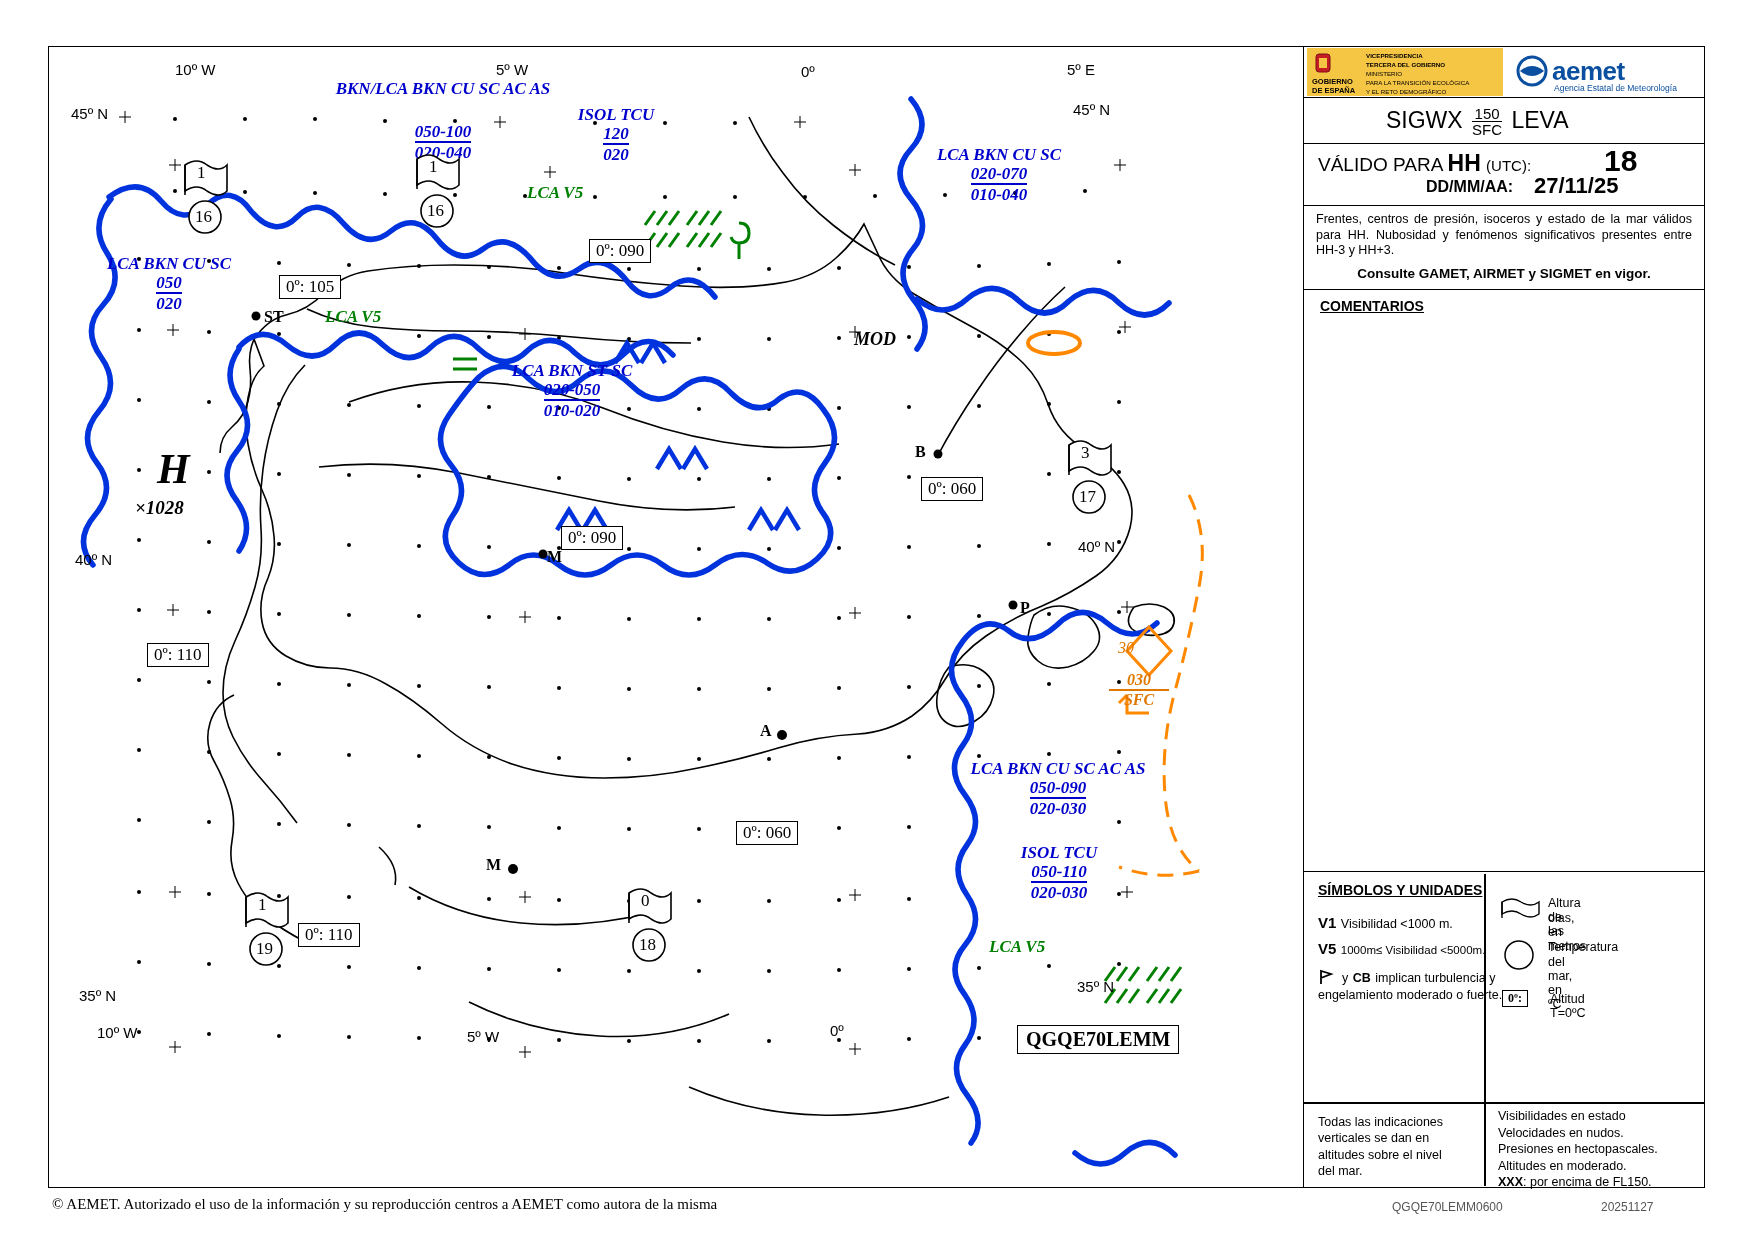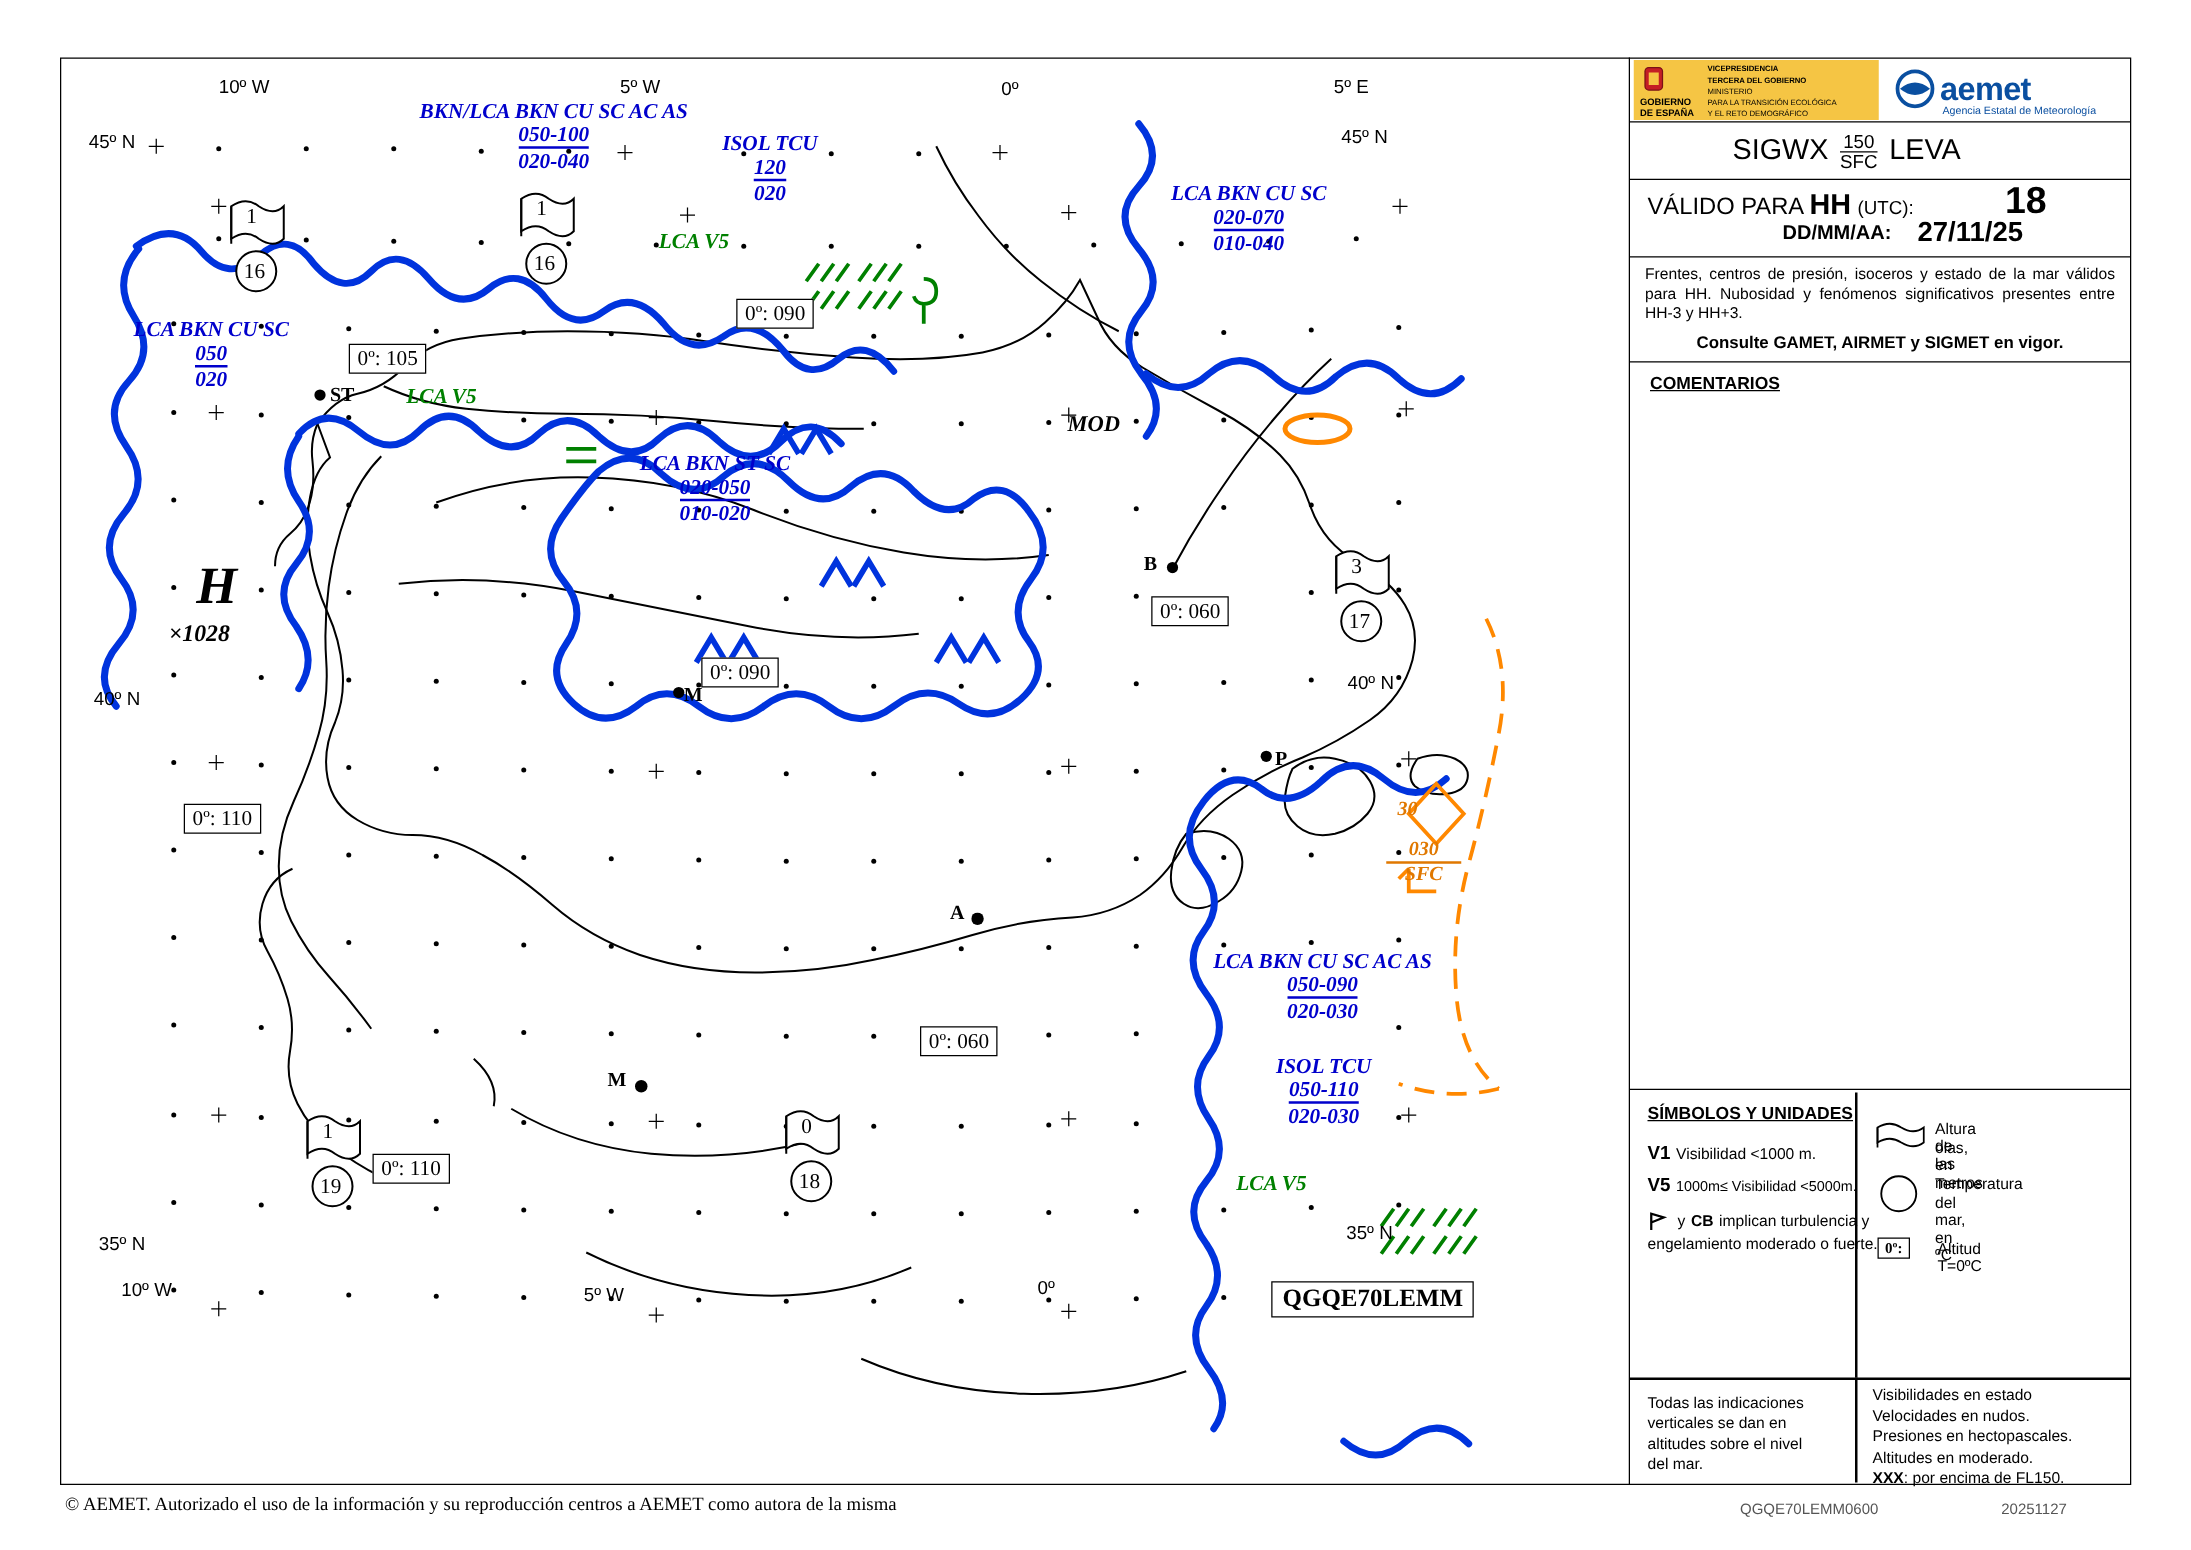--- a/index.html
+++ b/index.html
@@ -364,21 +364,21 @@
   <div class="abs coordlbl" style="left:26px;top:504px;">40º N</div>
   <div class="abs coordlbl" style="left:1029px;top:491px;">40º N</div>
   <div class="abs coordlbl" style="left:30px;top:940px;">35º N</div>
   <div class="abs coordlbl" style="left:1028px;top:931px;">35º N</div>
   <div class="abs coordlbl" style="left:48px;top:977px;">10º W</div>
   <div class="abs coordlbl" style="left:418px;top:981px;">5º W</div>
   <div class="abs coordlbl" style="left:781px;top:975px;">0º</div>
 
   <div class="abs lbl-blue" style="left:244px;top:32px;width:300px;">
     <div>BKN/LCA BKN CU SC AC AS</div>
-    <div style="display:inline-block;">
+    <div style="display:inline-block;margin-top:24px;">
       <div>050-100</div>
       <div class="frac">020-040</div>
     </div>
   </div>
 
   <div class="abs lbl-blue" style="left:492px;top:58px;width:150px;">
     <div>ISOL TCU</div>
     <div style="display:inline-block;">
       <div>120</div>
       <div class="frac">020</div>
@@ -485,21 +485,21 @@
 
   <div class="abs" style="left:108px;top:398px;font-family:'Liberation Serif',serif;font-weight:bold;font-size:42px;font-style:italic;">H</div>
   <div class="abs" style="left:86px;top:450px;font-family:'Liberation Serif',serif;font-style:italic;font-weight:bold;font-size:19px;">×<span>1028</span></div>
 
   <div class="abs" style="left:805px;top:282px;font-family:'Liberation Serif',serif;font-style:italic;font-weight:bold;font-size:18px;">MOD</div>
 
   <div class="abs orangelbl" style="left:1060px;top:624px;width:60px;">
     <div>030</div>
     <div class="frac">SFC</div>
   </div>
-  <div class="abs" style="left:1069px;top:592px;font-family:'Liberation Serif',serif;font-style:italic;font-weight:bold;font-size:16px;color:#e07800;">30</div>
+  <div class="abs" style="left:1069px;top:592px;font-family:'Liberation Serif',serif;font-style:italic;font-weight:normal;font-size:16px;color:#e07800;">30</div>
 
   <div class="abs" style="left:202px;top:264px;">
     <svg width="10" height="10">
         <circle cx="5" cy="5" r="4.5" fill="#000"></circle>
       </svg>
     <span class="abs stlbl" style="left:13px;top:-3px;">ST</span>
   </div>
   <div class="abs" style="left:884px;top:402px;">
     <svg width="10" height="10">
         <circle cx="5" cy="5" r="4.5" fill="#000"></circle>

